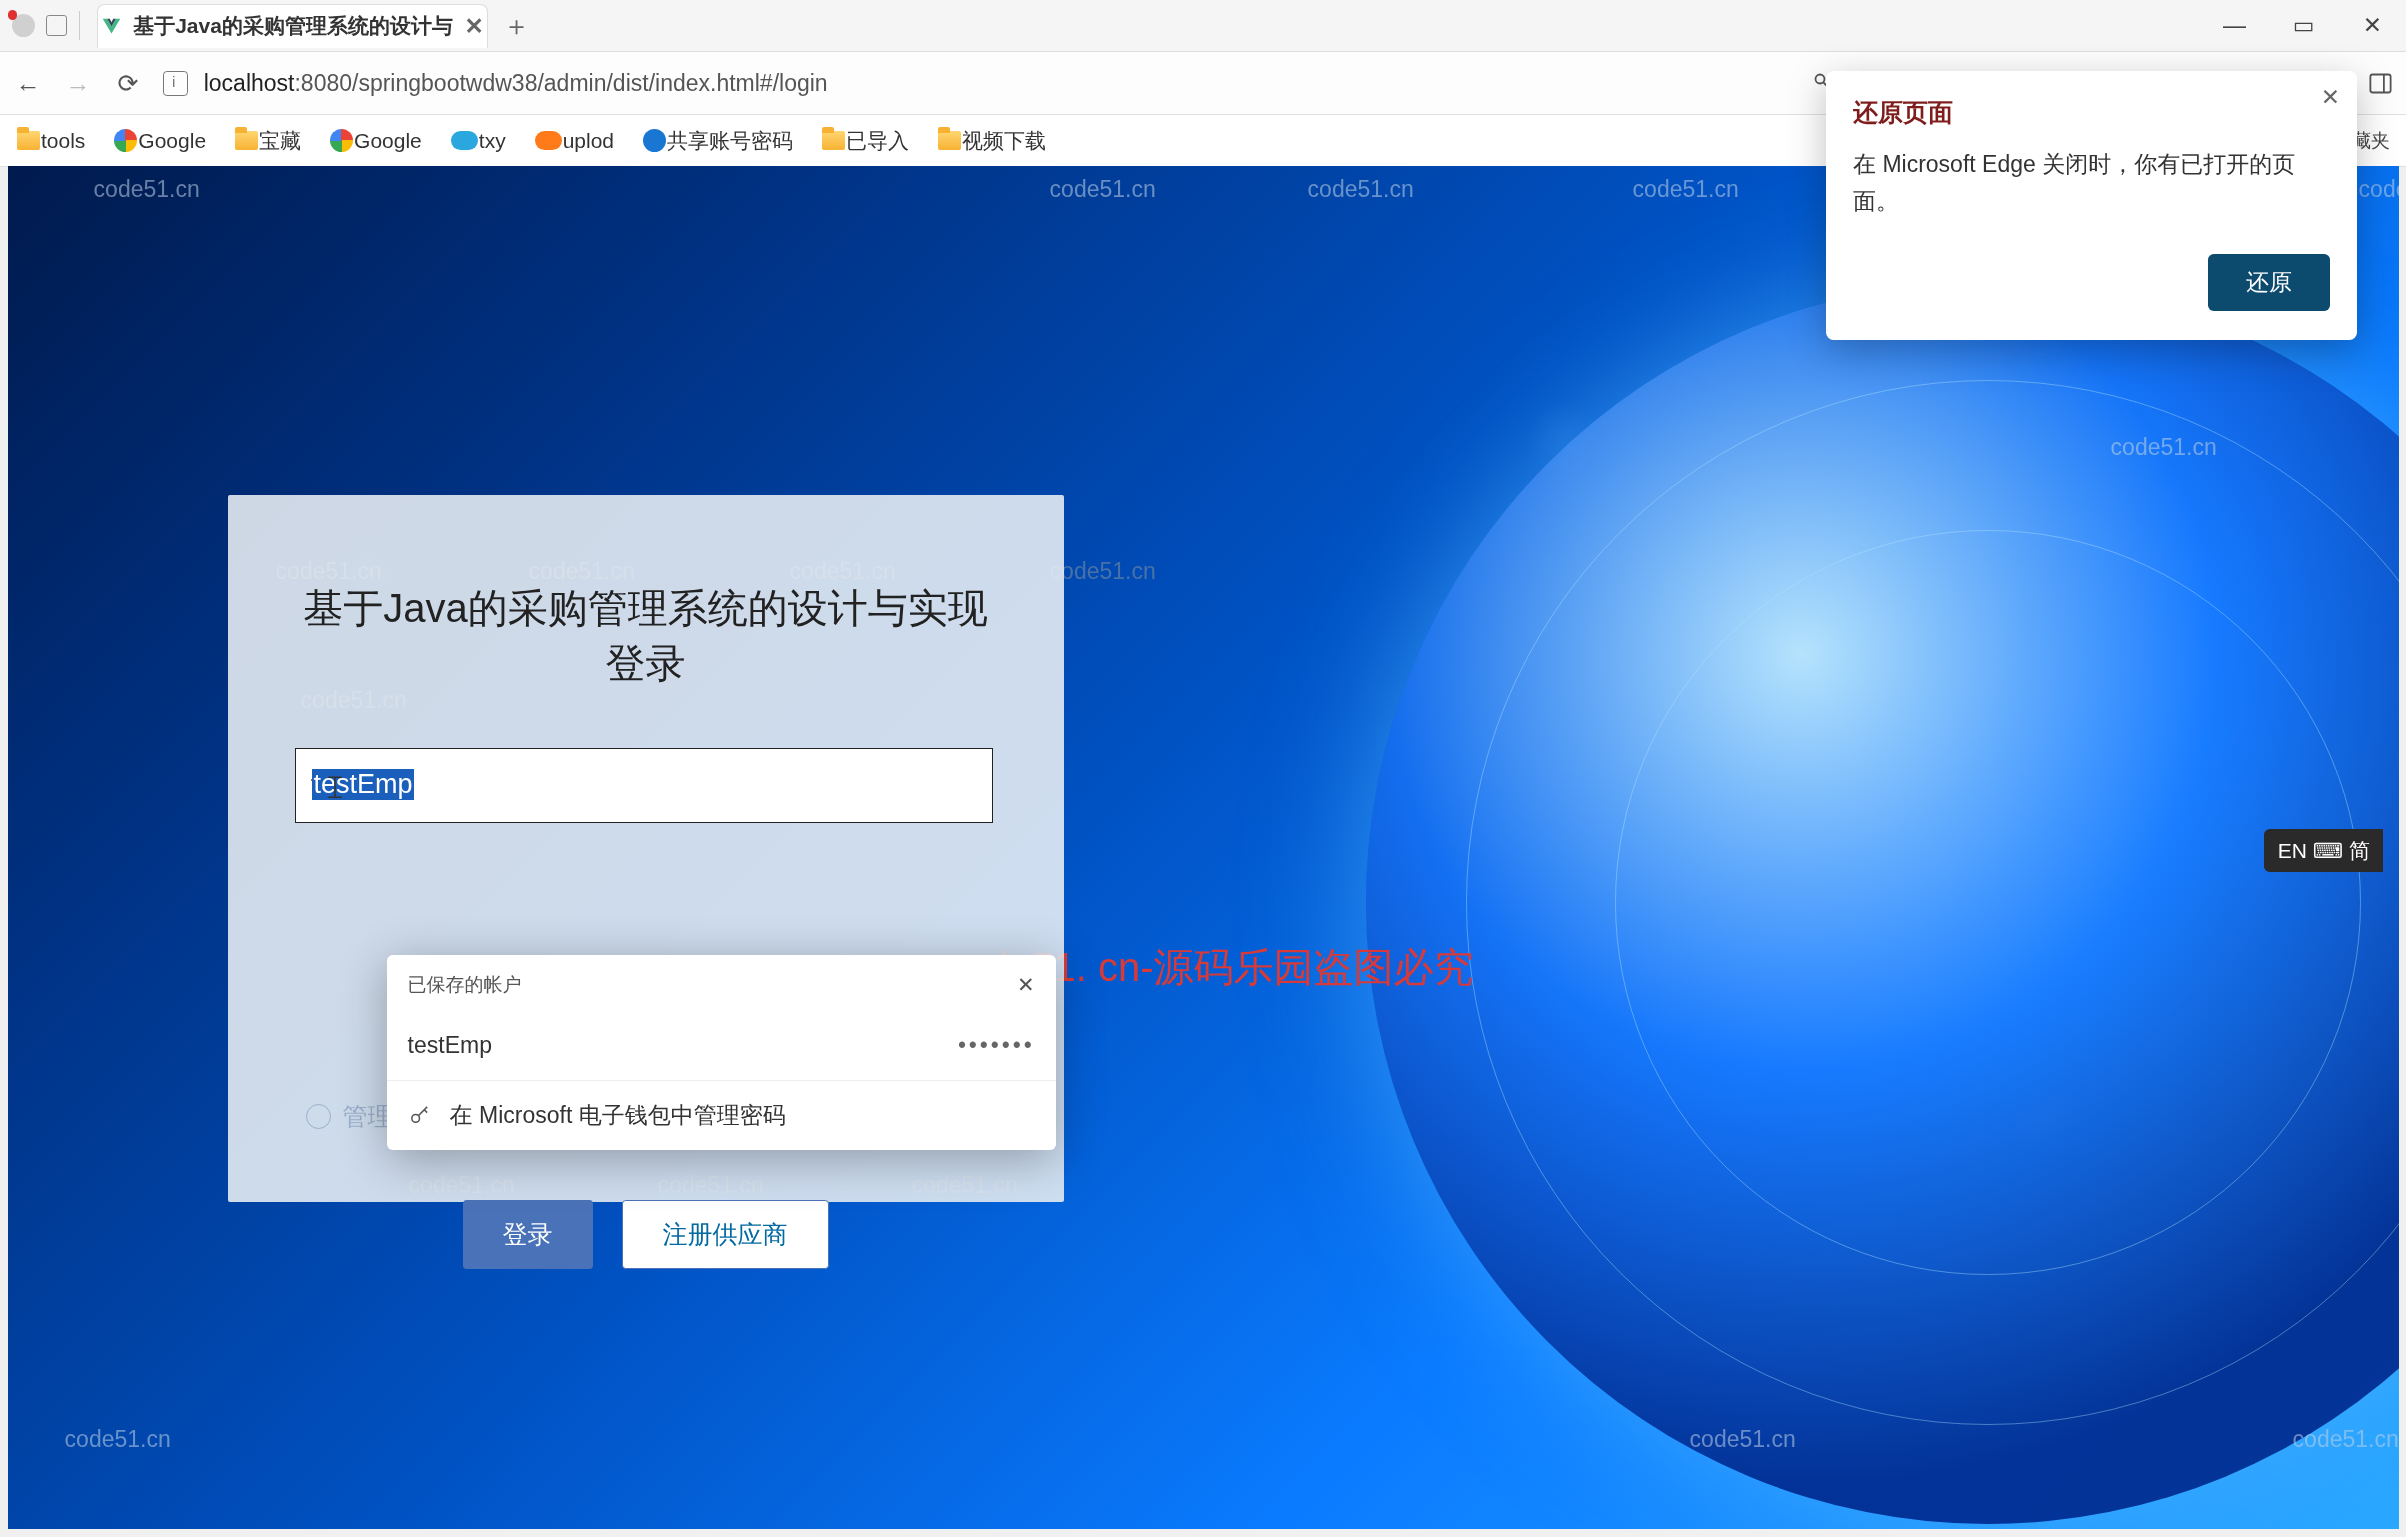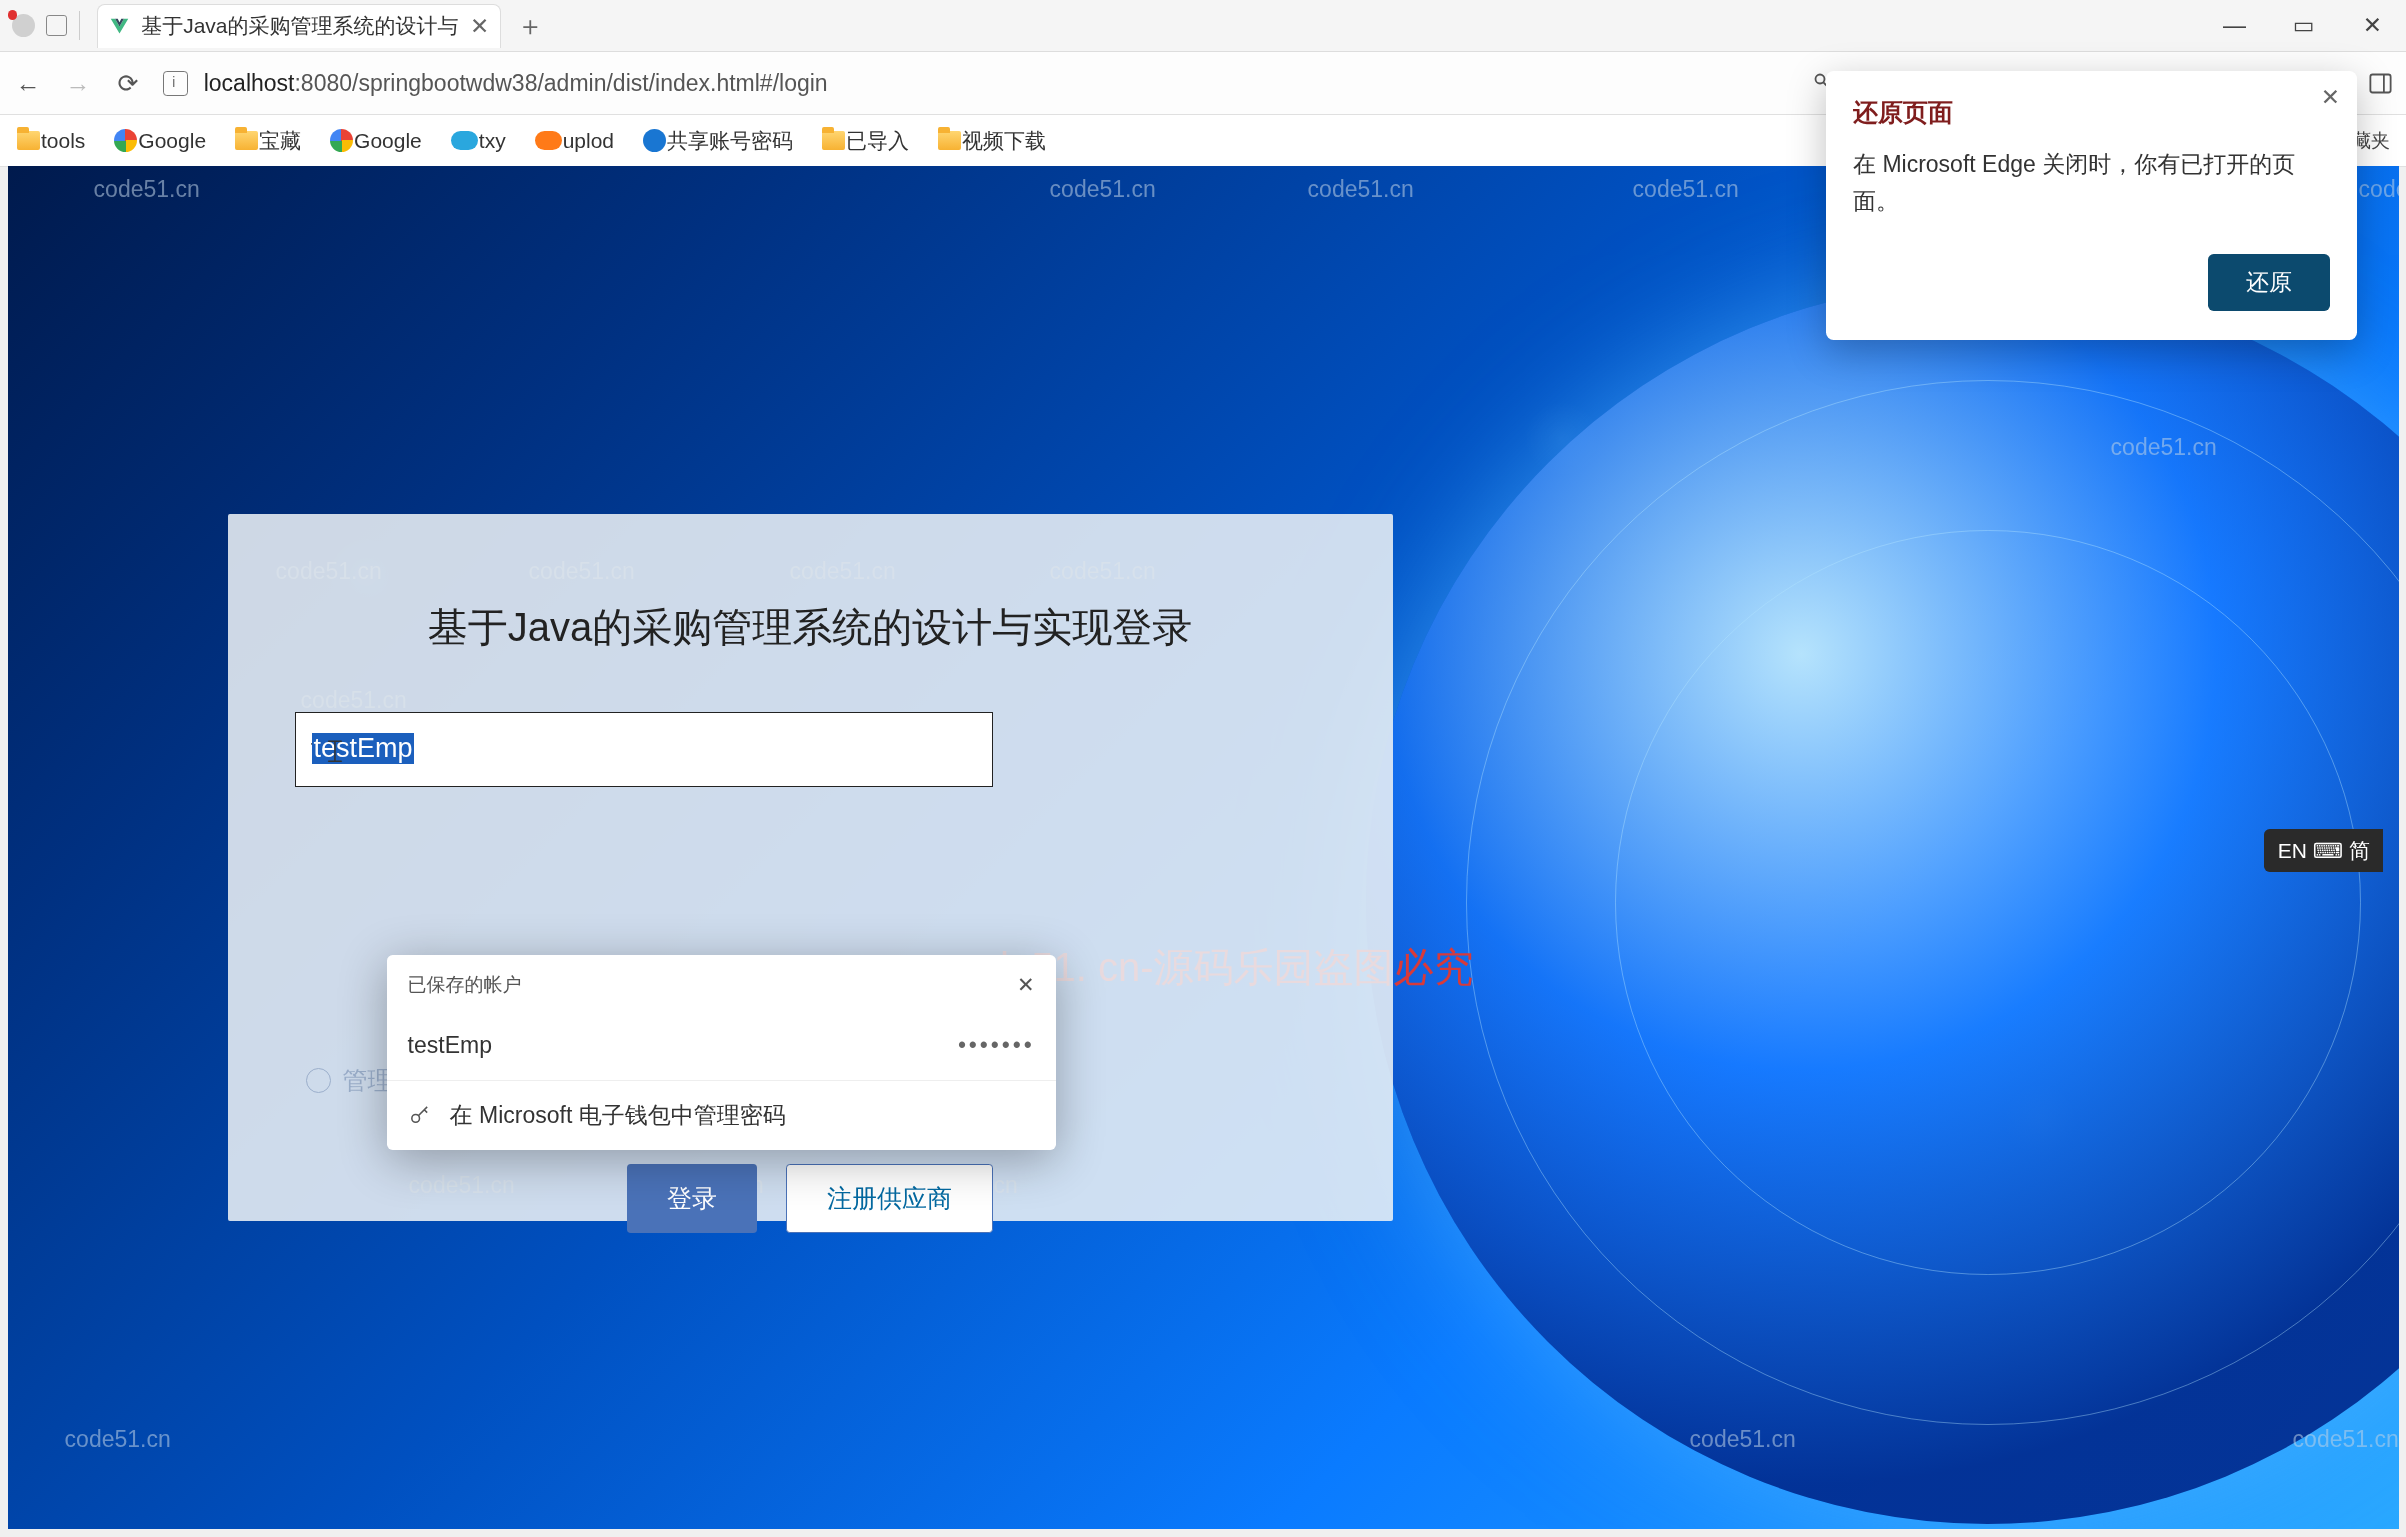--- a/index.html
+++ b/index.html
@@ -6,21 +6,21 @@
   body { width:2407px; height:1537px; background:#f0f0f0; overflow:hidden; position:relative; }
 
   
   .title-bar { height:52px; background:#f5f5f5; display:flex; align-items:center; border-bottom:1px solid #ddd; }
   .tb-left { display:flex; align-items:center; gap:11.5px; padding:0 11.5px; }
   .profile-dot { width:23px; height:23px; border-radius:50%; background:#d0d0d0; position:relative; }
   .profile-dot::after { content:''; position:absolute; top:-3.8px; left:-3.8px; width:9.6px; height:9.6px; border-radius:50%; background:#e03030; }
   .sq-icon { width:21px; height:21px; border:1.9px solid #888; border-radius:2.9px; }
   .vbar { width:1px; height:29px; background:#ccc; }
 
-  .tab { display:flex; align-items:center; gap:11.5px; background:#fff; height:44px; padding:0 11px; border-radius:7.6px 7.6px 0 0; margin-left:5.7px; min-width:363px; border:1px solid #ddd; border-bottom:none; }
+  .tab { display:flex; align-items:center; gap:11.5px; background:#fff; height:44px; padding:0 3px; border-radius:7.6px 7.6px 0 0; margin-left:5.7px; min-width:363px; border:1px solid #ddd; border-bottom:none;font-weight:bold; }
   .tab .favicon { width:21px; height:21px; }
   .tab .title { font-size:21px; color:#333; flex:1; white-space:nowrap; overflow:hidden; }
   .tab .close { font-size:23px; color:#666; cursor:pointer; }
   .newtab { margin-left:15.3px; font-size:27px; color:#666; cursor:pointer; }
 
   .win-controls { margin-left:auto; display:flex; }
   .win-controls div { width:69px; height:52px; display:flex; align-items:center; justify-content:center; font-size:23px; color:#444; cursor:pointer; }
 
   
   .addr-bar { height:63px; background:#fdfdfd; display:flex; align-items:center; padding:0 13.4px; gap:21px; border-bottom:1px solid #e0e0e0; }
@@ -55,21 +55,21 @@
       radial-gradient(circle at 65% 20%, rgba(120,200,255,.25) 1.9px, transparent 38px),
       radial-gradient(circle at 85% 70%, rgba(120,200,255,.25) 1.9px, transparent 38px);
   }
   .globe { position:absolute; right:-210px; top:115px; width:1243px; height:1243px; border-radius:50%;
     background:radial-gradient(circle at 35% 30%, rgba(200,240,255,.9), rgba(30,120,255,.6) 35%, rgba(0,40,140,.9) 70%);
     box-shadow:0 0 115px rgba(80,180,255,.6); }
   .globe::before, .globe::after { content:''; position:absolute; inset:8%; border:1.9px solid rgba(180,230,255,.4); border-radius:50%; }
   .globe::after { inset:20%; }
 
   
-  .login-card { position:absolute; left:220px; top:348px; width:1165px; height:707px; background:rgba(235,240,245,.88); border-radius:1.9px; padding:86px 67px 48px; }
+  .login-card { position:absolute; left:220px; top:329px; width:836px; height:707px; background:rgba(235,240,245,.88); border-radius:1.9px; padding:86px 67px 48px; }
   .login-title { font-size:40px; font-weight:500; color:#222; text-align:center; }
 
   .field-wrap { margin-top:57px; position:relative; }
   .text-input { width:698px; height:75px; border:1.7px solid #222; padding:0 15.3px; font-size:27px; background:#fff; outline:none; }
   .text-input::selection { background:#1b5fbd; color:#fff; }
   .sel-overlay { position:absolute; left:17px; top:21px; background:#1b5fbd; color:#fff; font-size:27px; padding:0 1.9px; pointer-events:none; }
 
   .text-cursor { position:absolute; left:29px; top:21px; font-size:32.5px; color:#333; pointer-events:none; }
 
   .role-row { margin-top:277px; display:flex; gap:124px; align-items:center; padding-left:11.5px; }

